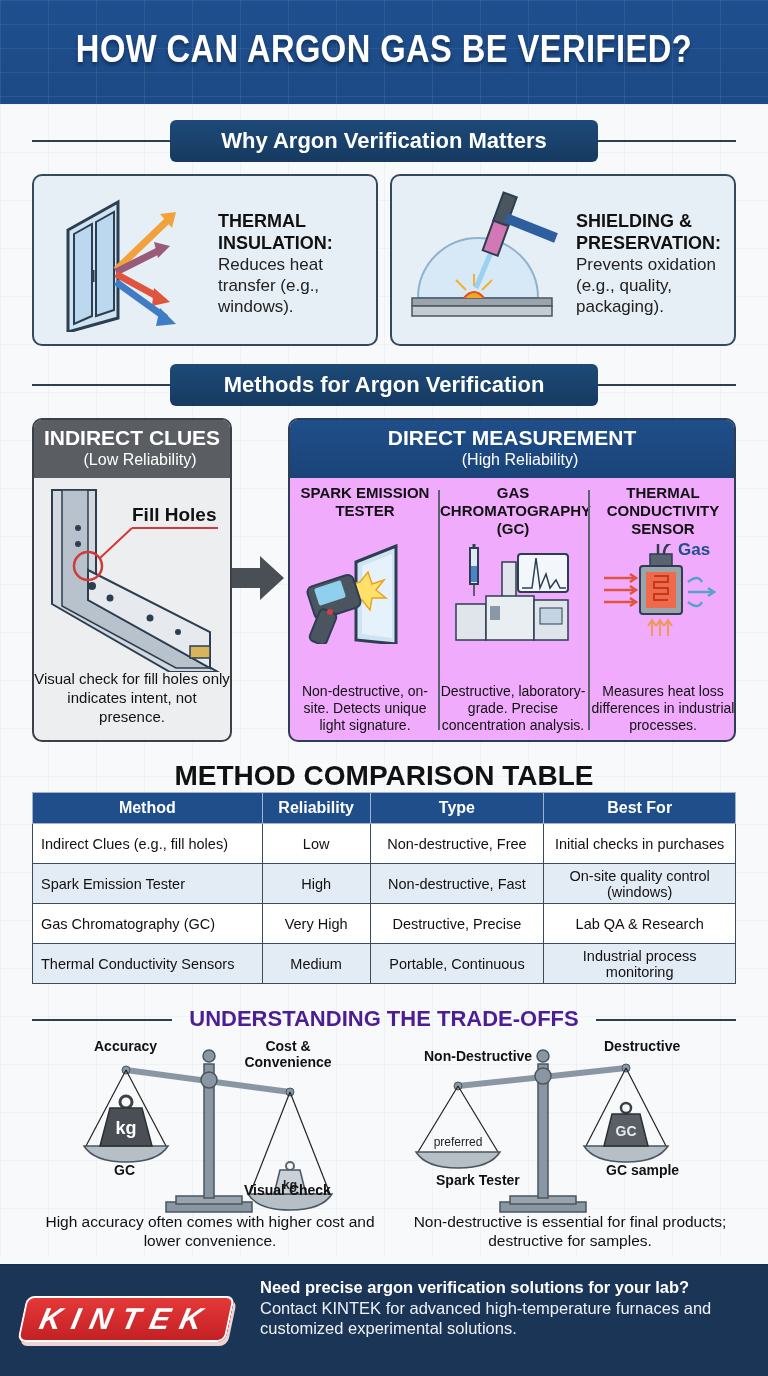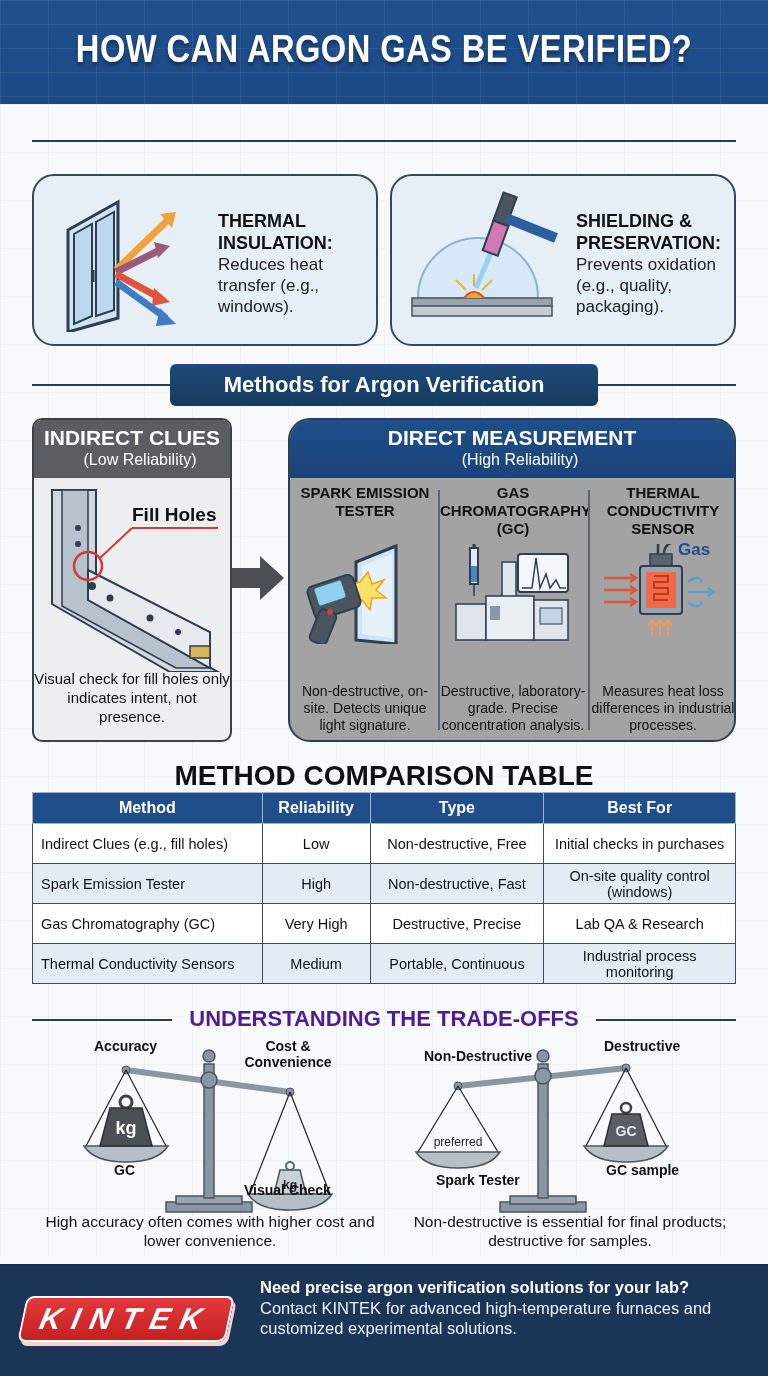--- a/index.html
+++ b/index.html
@@ -50,21 +50,21 @@
     transform: translateX(-50%);
     background: linear-gradient(180deg, #1d4a78 0%, #163a60 100%);
     border-radius: 6px; color: #fff;
     font-size: 22px; font-weight: 700;
     display: flex; align-items: center; justify-content: center;
     padding: 0 24px; white-space: nowrap;
   }
   
   .why-card {
     position: absolute; top: 174px; height: 172px; width: 346px;
-    background: #e6eef6; border: 2px solid #34495e; border-radius: 22px;
+    background: #e6eef6; border: 2px solid #34495e; border-radius: 10px;
   }
   .why-card .icon { position: absolute; left: 14px; top: 14px; width: 160px; height: 142px; }
   .why-card .text { position: absolute; left: 184px; top: 34px; width: 150px; }
   .why-card .title { font-size: 18px; font-weight: 700; line-height: 22px; color: #111; }
   .why-card .desc { font-size: 17px; line-height: 21px; color: #222; }
   
   .indirect {
     position: absolute; left: 32px; top: 418px; width: 200px; height: 324px;
     background: #eceeef; border: 2px solid #3a4149; border-radius: 10px; overflow: hidden;
   }
@@ -75,21 +75,21 @@
   .head .h2 { font-size: 16px; line-height: 20px; padding-left: 16px; }
   .indirect .caption {
     position: absolute; left: 0; right: 0; bottom: 14px;
     text-align: center; font-size: 15px; line-height: 19px; color: #111;
   }
   .arrow-right {
     position: absolute; left: 232px; top: 556px; width: 52px; height: 44px;
   }
   .direct {
     position: absolute; left: 288px; top: 418px; width: 448px; height: 324px;
-    background: #a3a3a3; border: 2px solid #2b3e56; border-radius: 22px; overflow: hidden;
+    background: #f0abfc; border: 2px solid #2b3e56; border-radius: 10px; overflow: hidden;
   }
   .direct .head {
     background: linear-gradient(180deg, #1f4e8a, #1a4478); color: #fff; height: 58px; text-align: center; padding-top: 6px;
   }
   .direct .col {
     position: absolute; top: 64px; width: 146px; height: 250px; text-align: center;
   }
   .direct .col .ct { font-size: 15px; font-weight: 700; line-height: 18px; color: #111; }
   .direct .col .cd {
     position: absolute; left: 0; right: 0; bottom: 0;
@@ -155,20 +155,21 @@
 <body>
 
 <div class="bg-grid"></div>
 
 <div class="header">
   <div class="header-title">HOW CAN ARGON GAS BE VERIFIED?</div>
 </div>
 
 <div class="section-banner" style="top:120px;">
   <div class="line"></div>
+  <div class="pill" style="width:428px;">Why Argon Verification Matters</div>
 </div>
 
 <div class="why-card" style="left:32px;">
   <svg class="icon" viewBox="0 0 160 142">
     <polygon points="20,40 70,12 70,128 20,142" fill="#cfe3f2" stroke="#2c3e50" stroke-width="3"></polygon>
     <polygon points="26,44 44,34 44,126 26,134" fill="#bcd8ee" stroke="#2c3e50" stroke-width="2"></polygon>
     <polygon points="48,32 66,22 66,120 48,126" fill="#bcd8ee" stroke="#2c3e50" stroke-width="2"></polygon>
     <line x1="45" y1="80" x2="45" y2="92" stroke="#2c3e50" stroke-width="3"></line>
     <path d="M68,80 L120,30" stroke="#f2a23a" stroke-width="7" fill="none"></path>
     <polygon points="112,24 128,22 124,38" fill="#f2a23a"></polygon>

